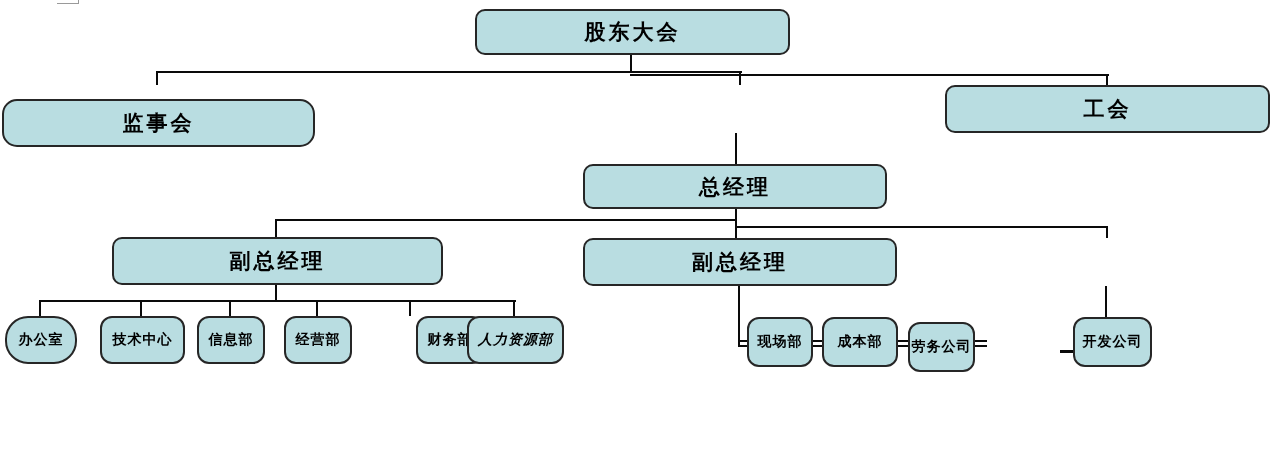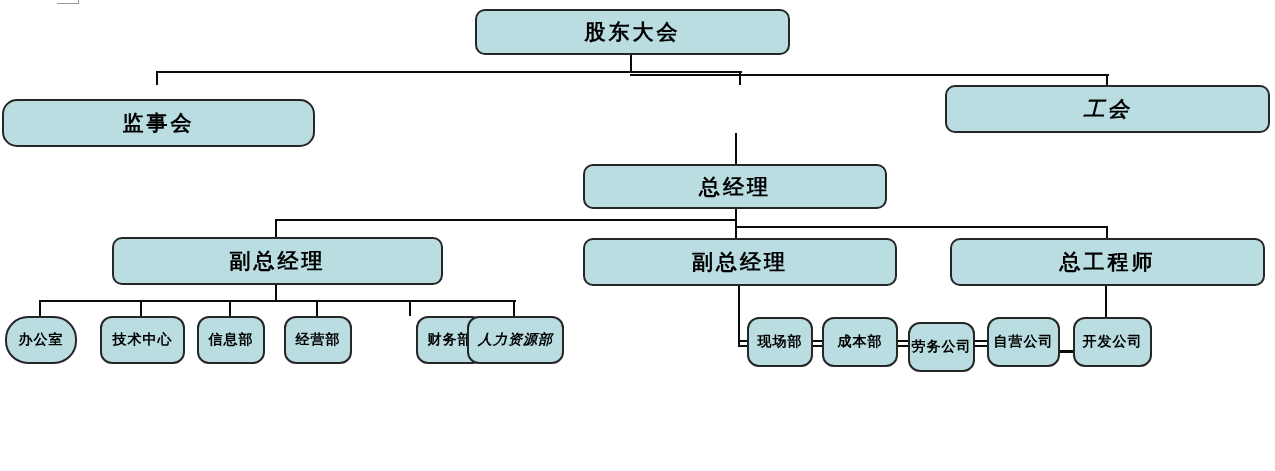--- a/index.html
+++ b/index.html
@@ -15,21 +15,21 @@
     background:#b9dde1;border:2px solid #262626;border-radius:10px;
     display:flex;align-items:center;justify-content:center;
     font-weight:bold;color:#000;white-space:nowrap;
   }
   .lg{font-size:21px;letter-spacing:3px;}
   .sm{font-size:14px;letter-spacing:1px;border-radius:12px;}
 
   #n-shareholders{left:475px;top:9px;width:315px;height:46px;}
   #n-supervisory{left:2px;top:99px;width:313px;height:48px;border-radius:15px;}
   #n-board{left:580px;top:85px;width:315px;height:48px;}
-  #n-union{left:945px;top:85px;width:325px;height:48px;font-style:italic;}
+  #n-union{left:945px;top:85px;width:325px;height:48px;}
   #n-gm{left:583px;top:164px;width:304px;height:45px;}
   #n-dgm1{left:112px;top:237px;width:331px;height:48px;}
   #n-dgm2{left:583px;top:238px;width:314px;height:48px;}
   #n-chief{left:950px;top:238px;width:315px;height:48px;}
   #n-office{left:5px;top:316px;width:72px;height:48px;border-radius:23px;}
   #n-tech{left:100px;top:316px;width:85px;height:48px;}
   #n-info{left:197px;top:316px;width:68px;height:48px;}
   #n-biz{left:284px;top:316px;width:68px;height:48px;}
   #n-fin{left:377px;top:316px;width:68px;height:48px;margin-left:39px;}
   #n-hr{left:467px;top:316px;width:97px;height:48px;font-style:italic;}
@@ -84,33 +84,31 @@
 
   <div class="node lg" id="n-shareholders">股东大会</div>
 
   <div class="node lg" id="n-supervisory">监事会</div>
   <div class="node lg" id="n-union">工会</div>
 
   <div class="node lg" id="n-gm">总经理</div>
 
   <div class="node lg" id="n-dgm1">副总经理</div>
   <div class="node lg" id="n-dgm2">副总经理</div>
-  <div class="node lg" id="n-chief">总工程师</div>
 
   <div class="node sm" id="n-office">办公室</div>
   <div class="node sm" id="n-info">信息部</div>
   <div class="node sm" id="n-tech">技术中心</div>
   <div class="node sm" id="n-biz">经营部</div>
   <div class="node sm" id="n-fin">财务部</div>
   <div class="node sm" id="n-hr">人力资源部</div>
 
   <div class="node sm" id="n-site">现场部</div>
   <div class="node sm" id="n-cost">成本部</div>
   <div class="node sm" id="n-labor">劳务公司</div>
-  <div class="node sm" id="n-self">自营公司</div>
   <div class="node sm" id="n-dev">开发公司</div>
 
   <div class="ln" id="c1"></div>
   <div class="ln" id="c2"></div>
   <div class="ln" id="c3"></div>
   <div class="ln" id="c4"></div>
   <div class="ln" id="c5"></div>
   <div class="ln" id="c6"></div>
   <div class="ln" id="c7"></div>
   <div class="ln" id="c8"></div>

